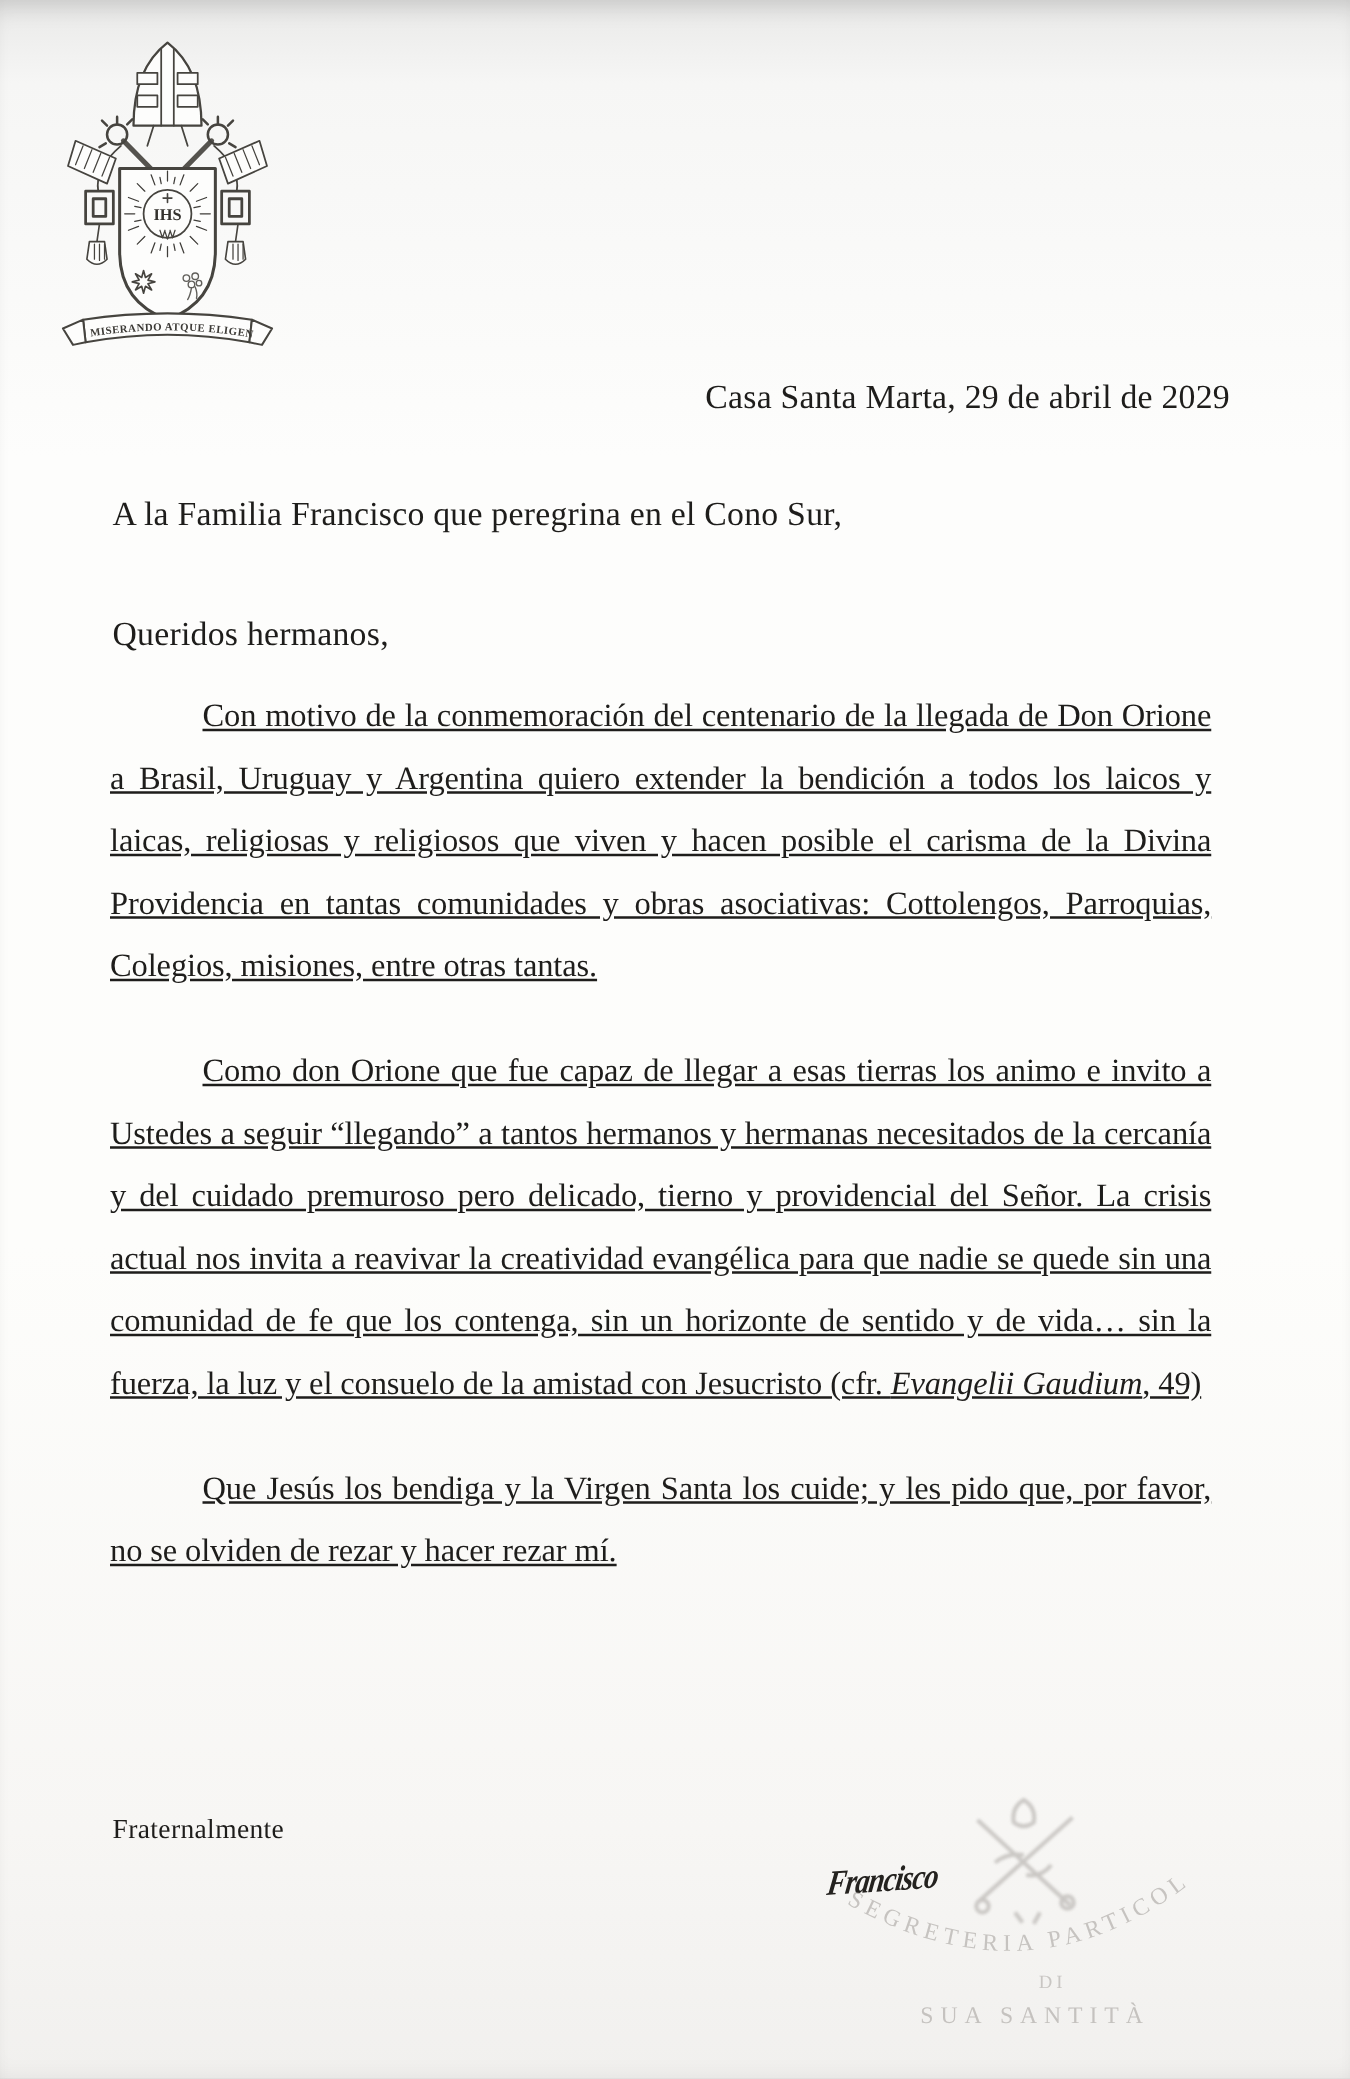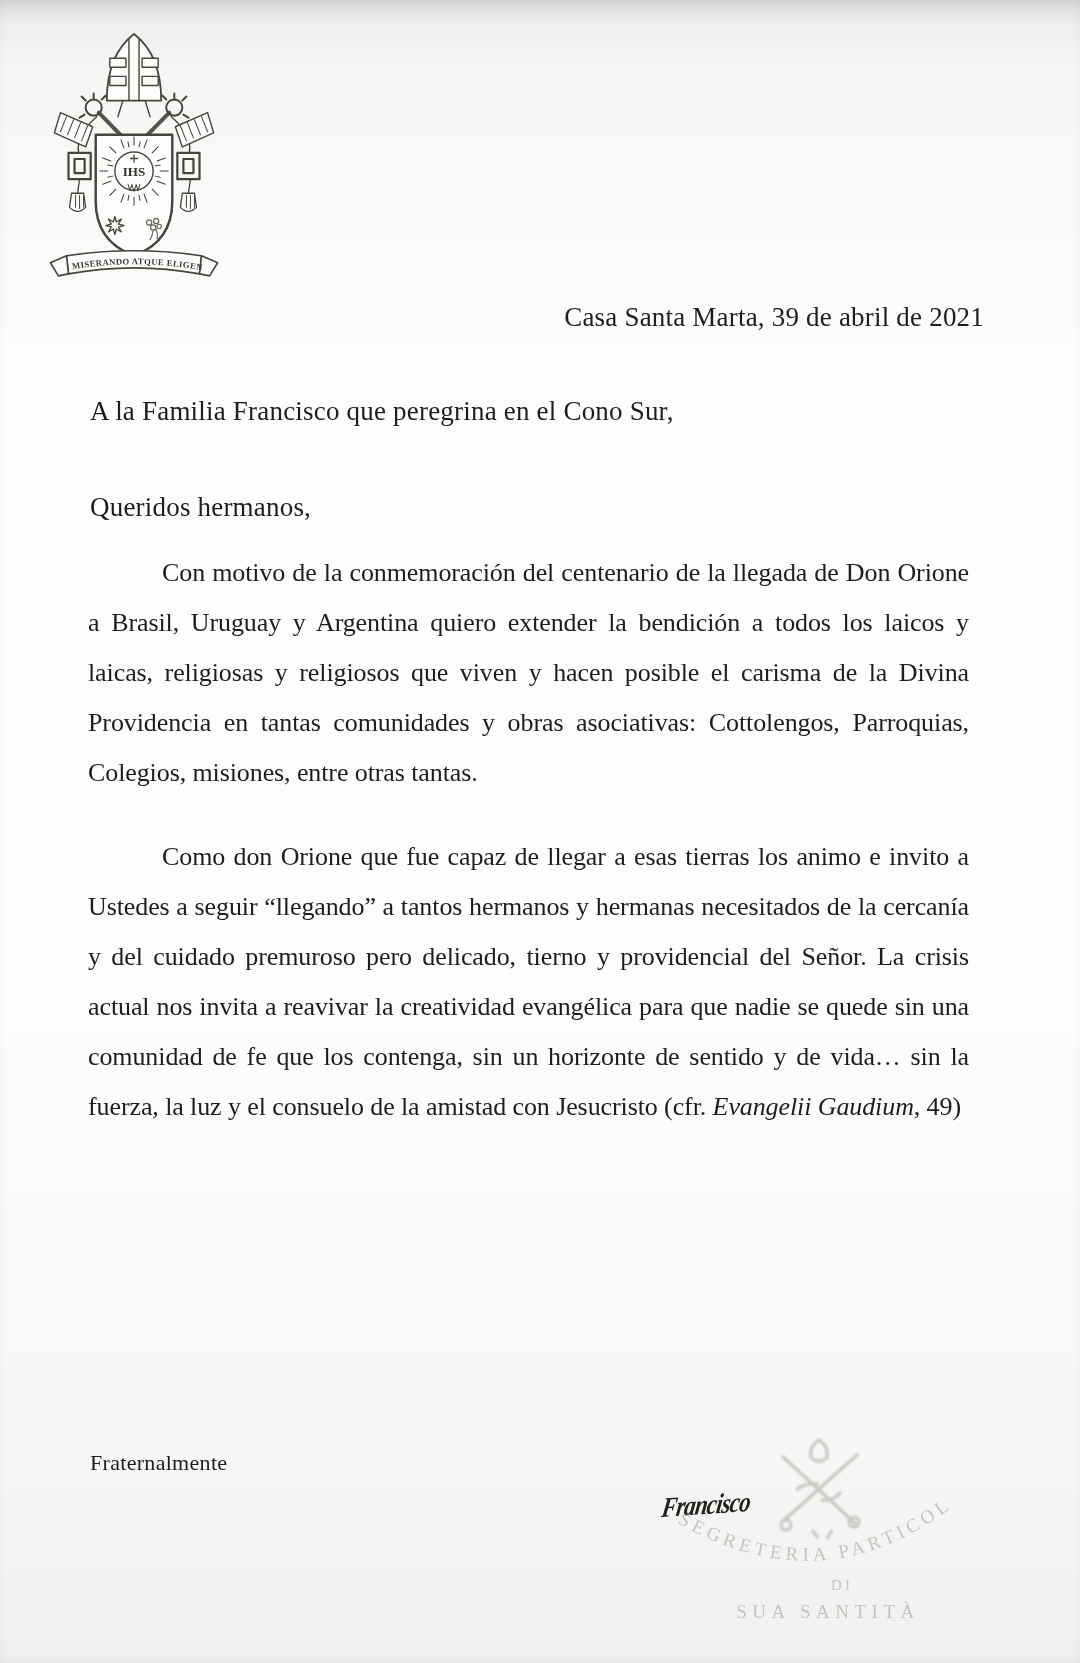--- a/index.html
+++ b/index.html
@@ -18,21 +18,21 @@
     position:absolute;top:302px;right:96px;
     font-size:27px;letter-spacing:.2px;white-space:nowrap;
   }
   .recipient{position:absolute;top:396px;left:90px;font-size:27px;white-space:nowrap;letter-spacing:.2px;}
   .salutation{position:absolute;top:492px;left:90px;font-size:27px;letter-spacing:.2px;}
   .body{
     position:absolute;left:88px;top:548px;width:897px;
     font-size:26px;line-height:50px;letter-spacing:-0.1px;
     text-align:justify;
   }
-  .body p{margin:0 16px 34px 0;text-indent:74px;}
+  .body p{margin:0 16px 34px 0;text-indent:74px;text-decoration:underline;}
   .body .italic{font-style:italic;}
   .closing{position:absolute;top:1450px;left:90px;font-size:22px;letter-spacing:.3px;}
   .signature{
     position:absolute;left:662px;top:1492px;
     font-size:28px;font-style:italic;font-weight:600;
     color:#24221f;
     transform:rotate(-4deg) skewX(-12deg) scaleX(.82);
     transform-origin:left center;
     letter-spacing:-1px;
     white-space:nowrap;
@@ -116,29 +116,30 @@
       <path d="M28,226 Q95,216 162,226 L160,244 Q95,232 30,244 Z" stroke-width="1.6"></path>
       <path d="M28,226 L12,233 L20,246 L30,244 Z M162,226 L178,233 L170,246 L160,244 Z" stroke-width="1.6"></path>
     </g>
     <path id="mottoPath" d="M30,240 Q95,229 160,240" fill="none"></path>
     <text font-size="8.6" letter-spacing="0.4" fill="#3c3a36" font-family="Liberation Serif,serif" font-weight="bold">
       <textPath href="#mottoPath" startOffset="4">MISERANDO ATQUE ELIGENDO</textPath>
     </text>
     <text x="95" y="147" font-size="13" text-anchor="middle" fill="#34322e" font-family="Liberation Serif,serif" font-weight="bold">IHS</text>
   </svg>
 
-  <div class="dateline">Casa Santa Marta, 39 de abril de 2021</div>
+  <div class="dateline">Casa Santa Marta, 29 de abril de 2029</div>
 
   <div class="recipient">A la Familia Francisco que peregrina en el Cono Sur,</div>
 
   <div class="salutation">Queridos hermanos,</div>
 
   <div class="body">
       <p><span>Con motivo de la conmemoración del centenario de la llegada de Don Orione a Brasil, Uruguay y Argentina quiero extender la bendición a todos los laicos y laicas, religiosas y religiosos que viven y hacen posible el carisma de la Divina Providencia en tantas comunidades y obras asociativas: Cottolengos, Parroquias, Colegios, misiones, entre otras tantas.</span></p>
       <p><span>Como don Orione que fue capaz de llegar a esas tierras los animo e invito a Ustedes a seguir “llegando” a tantos hermanos y hermanas necesitados de la cercanía y del cuidado premuroso pero delicado, tierno y providencial del Señor. La crisis actual nos invita a reavivar la creatividad evangélica para que nadie se quede sin una comunidad de fe que los contenga, sin un horizonte de sentido y de vida… sin la fuerza, la luz y el consuelo de la amistad con Jesucristo (cfr. </span><span class="italic">Evangelii Gaudium</span><span>, 49)</span></p>
+      <p><span>Que Jesús los bendiga y la Virgen Santa los cuide; y les pido que, por favor, no se olviden de rezar y hacer rezar mí.</span></p>
     </div>
 
   <div class="closing">Fraternalmente</div>
 
   <div class="signature">Francisco</div>
 
   <svg class="stamp" viewBox="0 0 376 235">
 
     <g class="faint" stroke-width="3.2" opacity=".8" filter="blur(1.1px)">
       <path d="M146,92 L222,24 M146,26 L220,94"></path>

